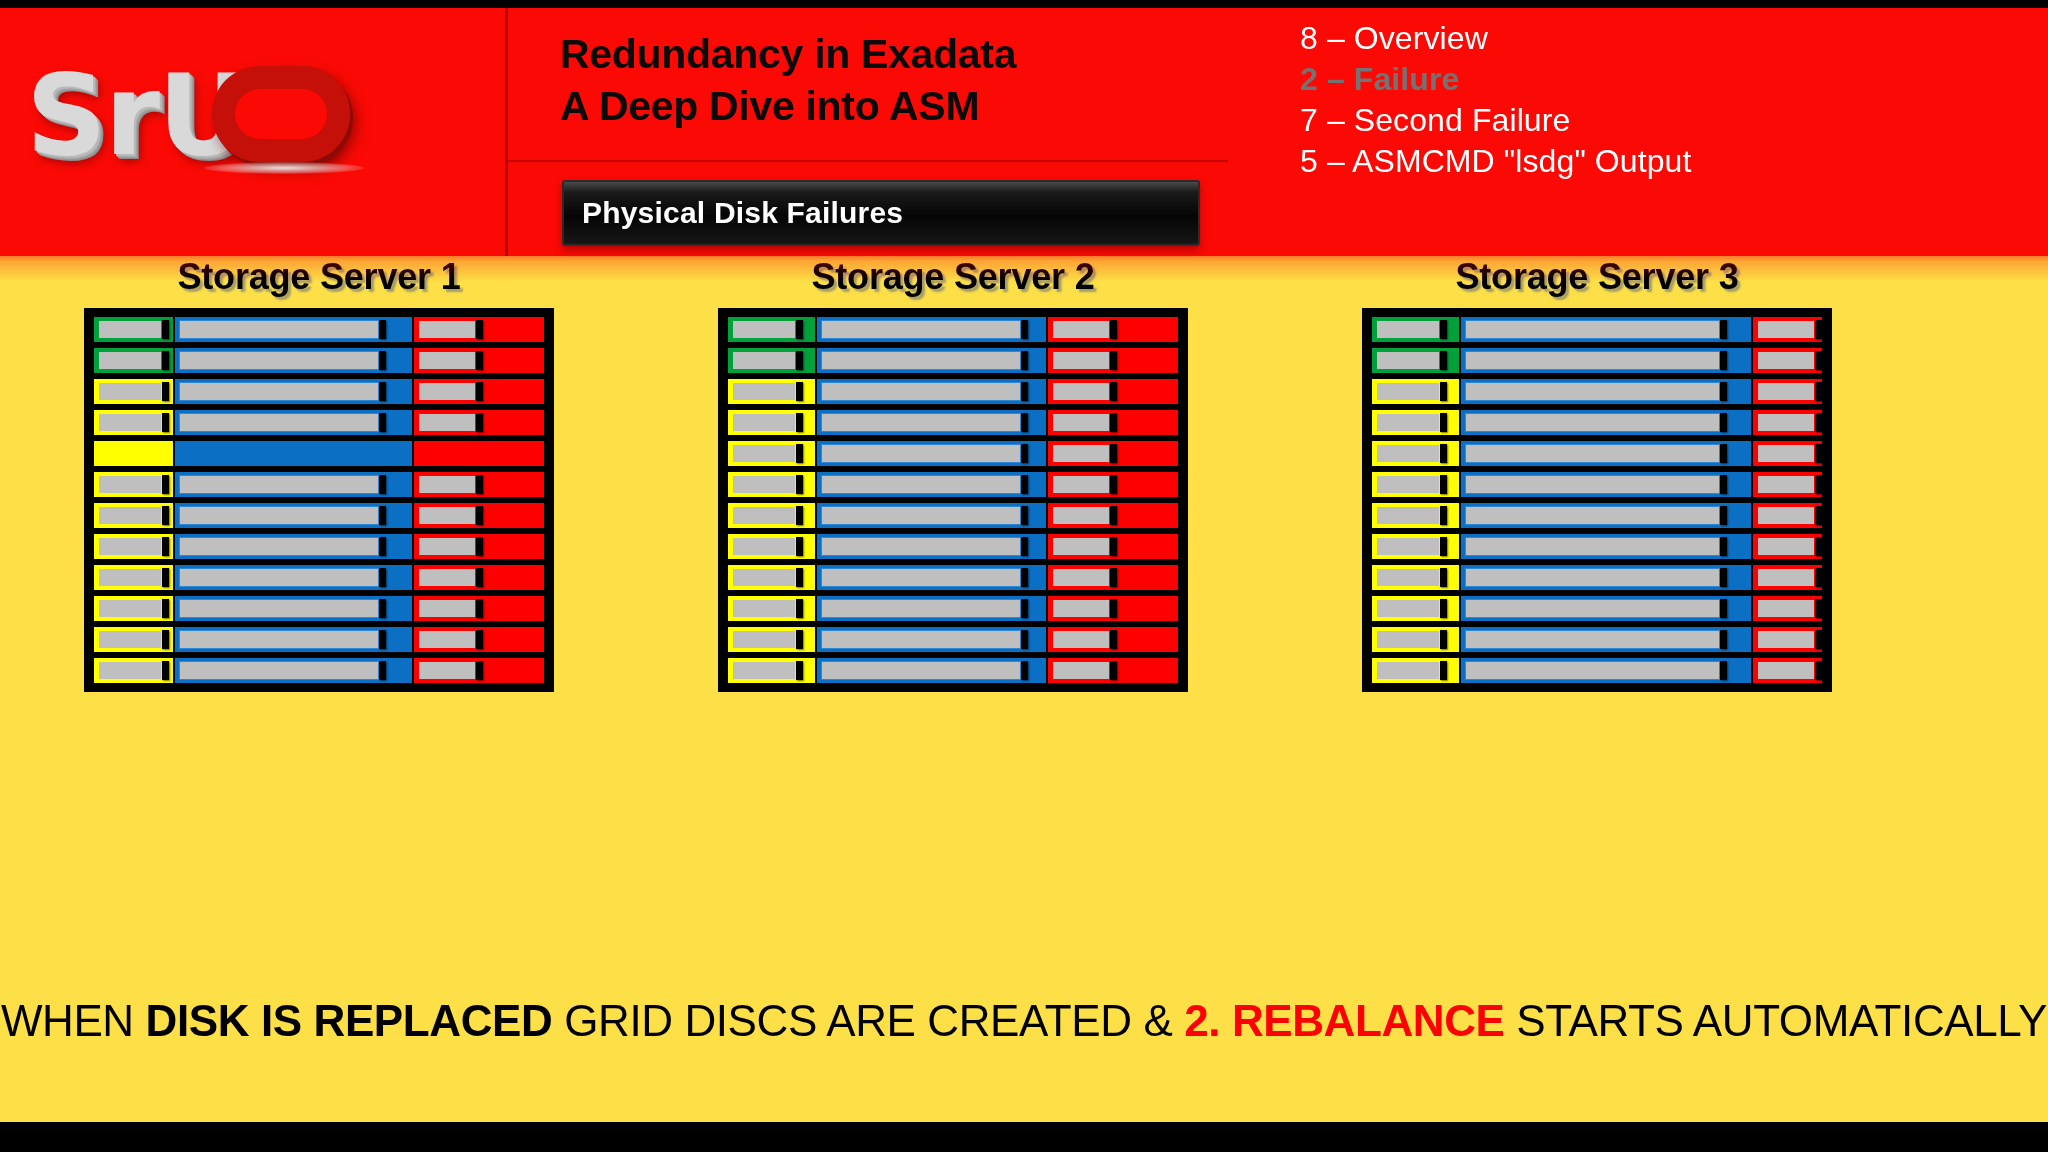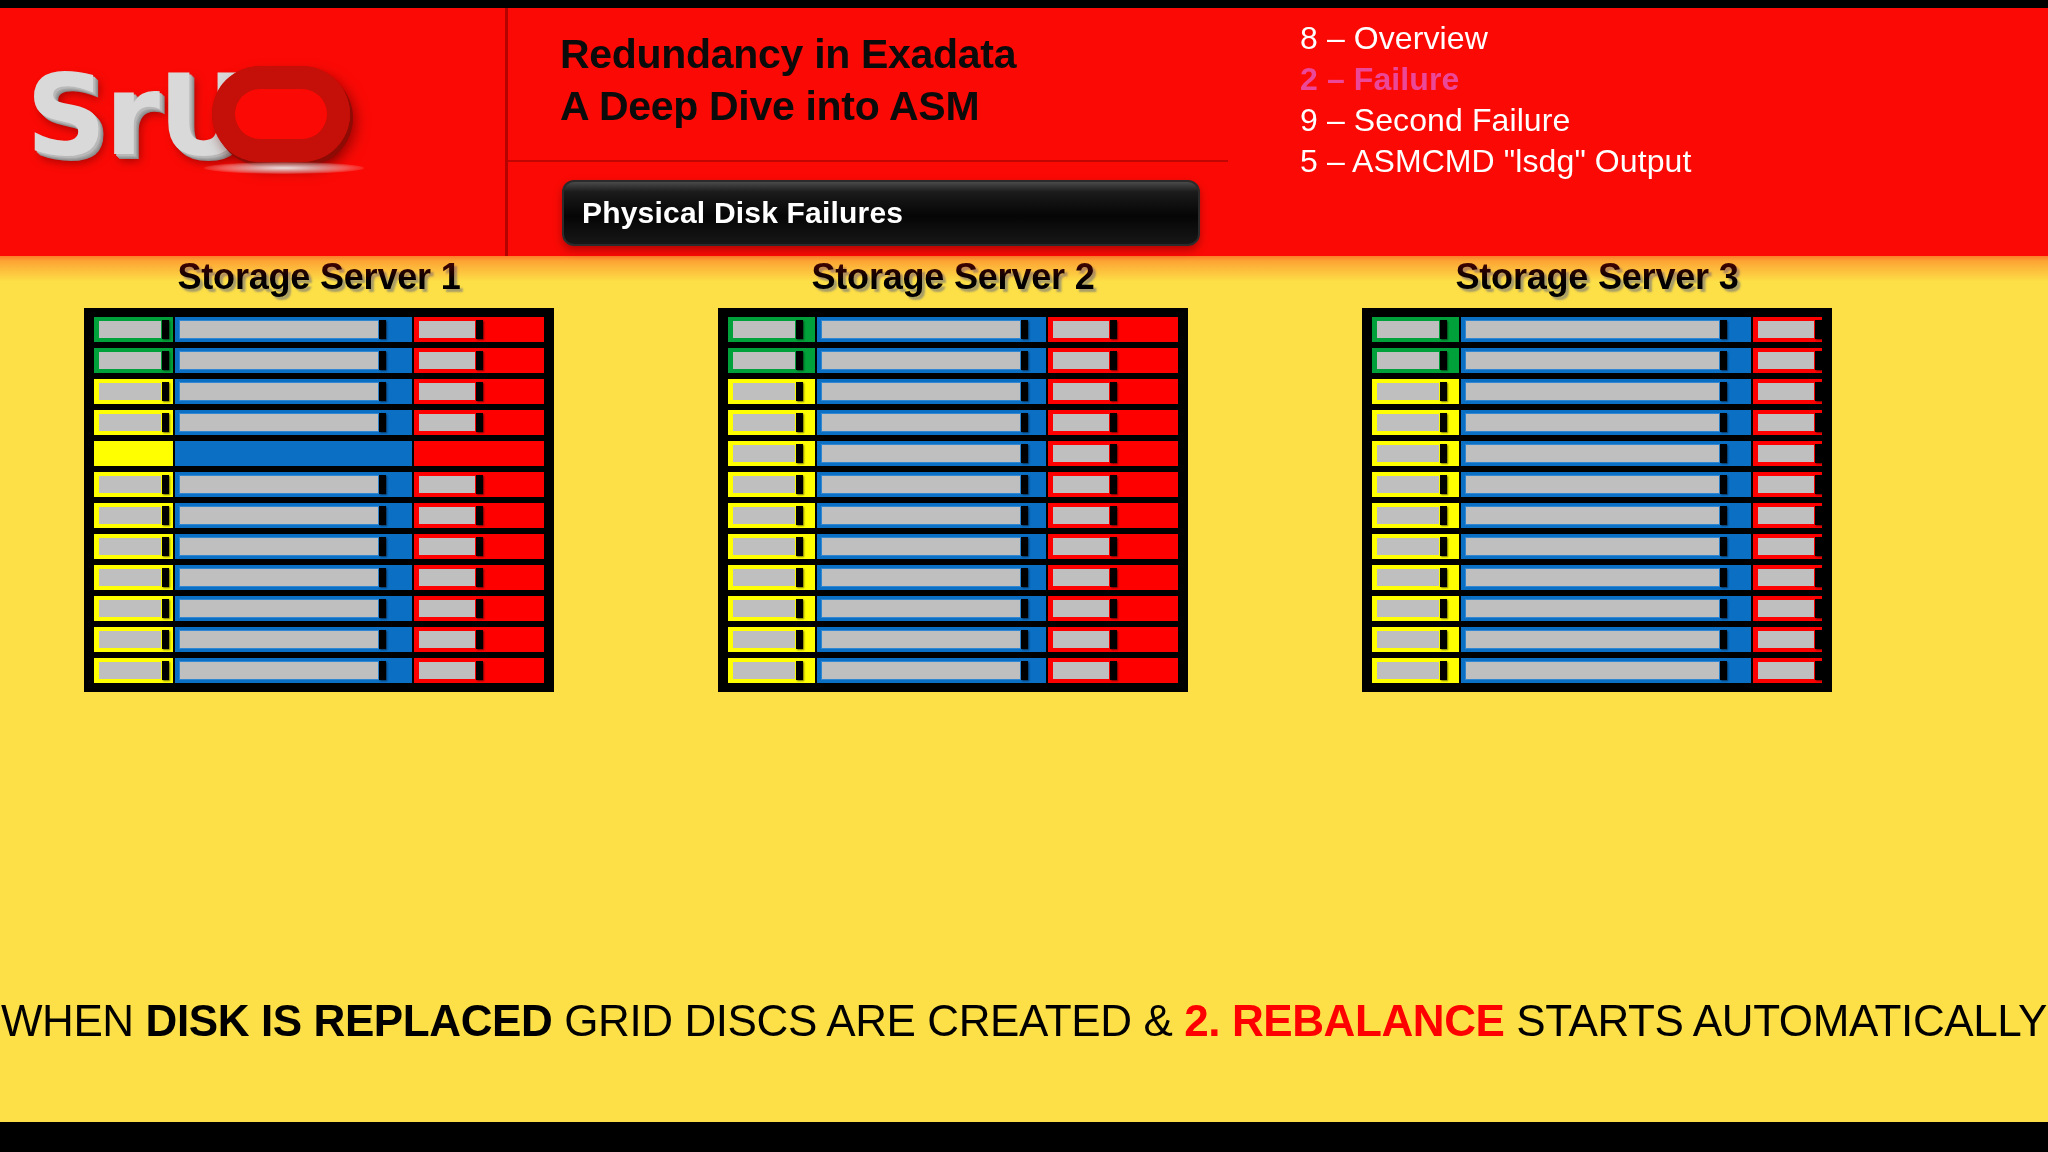--- a/index.html
+++ b/index.html
@@ -70,36 +70,36 @@
   
   .title{
     position:absolute;left:560px;top:28px;width:680px;z-index:20;
     font-size:41px;font-weight:bold;color:#0b0b0b;line-height:1.28;
     letter-spacing:-.3px;
   }
   .subtitle-bar{
     position:absolute;left:562px;top:180px;width:634px;height:62px;z-index:20;
     background:linear-gradient(to bottom,#4a4a4a 0%,#1b1b1b 16%,#050505 55%,#171717 100%);
     border:2px solid #2b2b2b;
-    border-radius:12px;
+    border-radius:3px;
     box-shadow:0 4px 8px rgba(90,0,0,.45);
     display:flex;align-items:center;
   }
   .subtitle-text{
     color:#fff;font-size:30px;font-weight:bold;padding-left:18px;letter-spacing:.2px;
   }
 
   
   .agenda{
     position:absolute;left:1300px;top:18px;z-index:20;
   }
   .agenda-item{
     font-size:32px;color:#ffffff;line-height:41px;white-space:nowrap;letter-spacing:.1px;
   }
-  .agenda-item.active{color:#ec4899;font-weight:bold;}
+  .agenda-item.active{color:#737373;font-weight:bold;}
 
   
   .body-area{position:absolute;left:0;top:256px;width:2048px;height:866px;background:#fde047;z-index:5;}
 
   .servers{
     position:absolute;left:0;top:0;width:2048px;height:700px;
   }
   .server{
     position:absolute;top:0;
   }
@@ -186,21 +186,21 @@
     <div>A Deep Dive into ASM</div>
   </div>
 
   <div class="subtitle-bar">
     <span class="subtitle-text">Physical Disk Failures</span>
   </div>
 
   <div class="agenda">
     <div class="agenda-item">8 – Overview</div>
     <div class="agenda-item active">2 – Failure</div>
-    <div class="agenda-item">9 – Second Failure</div>
+    <div class="agenda-item">7 – Second Failure</div>
     <div class="agenda-item">5 – ASMCMD "lsdg" Output</div>
   </div>
 
   <div class="body-area">
 
     <div class="servers" id="servers">
         <div class="server" style="left: 84px; width: 470px;">
           <div class="server-title">Storage Server 1</div>
           <div class="chassis">
             <div class="disk-row">

